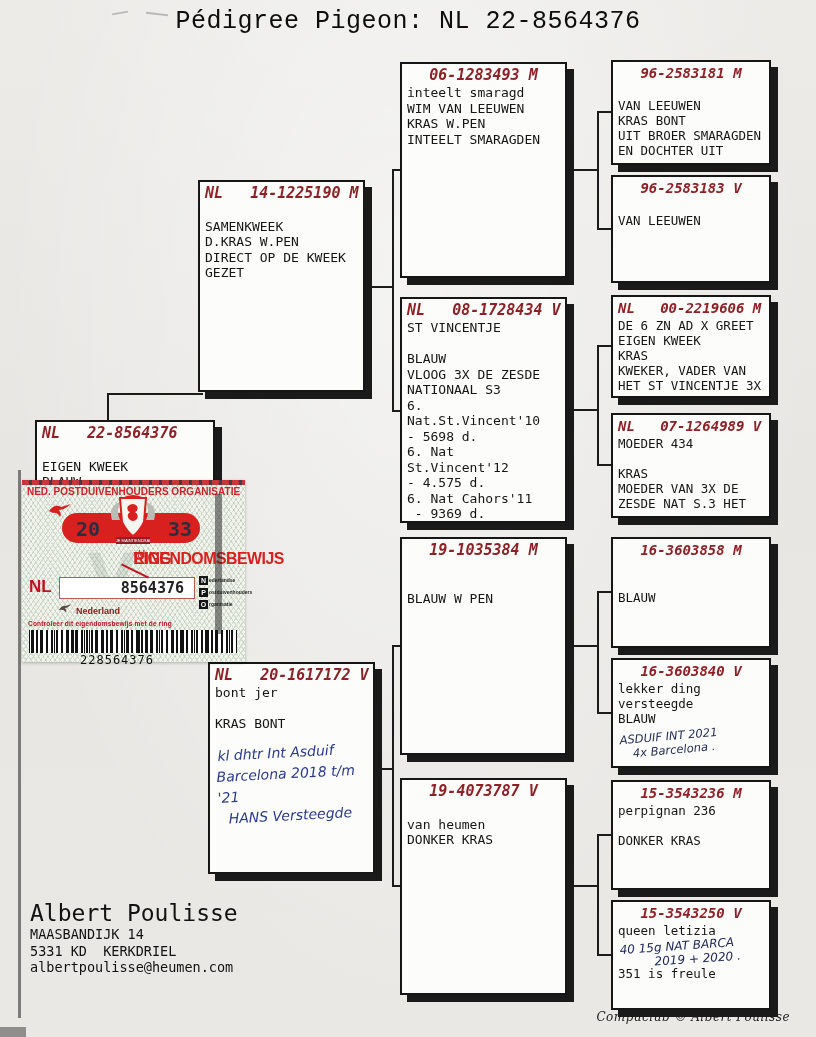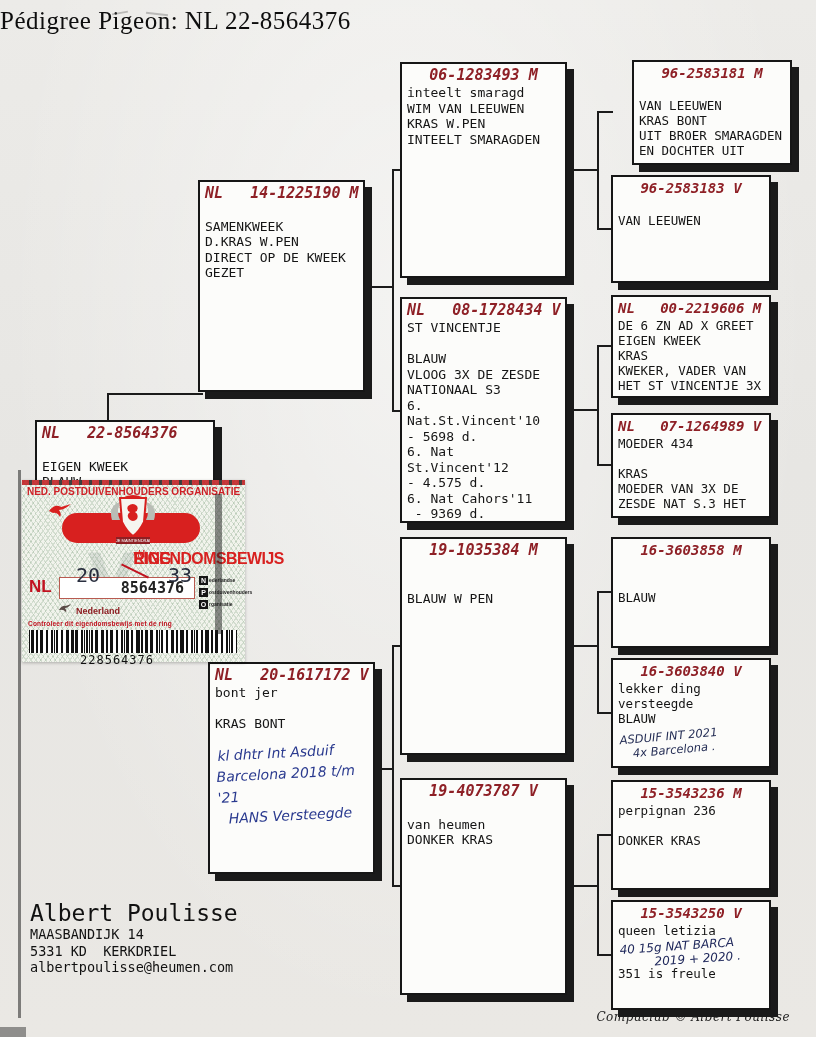--- a/index.html
+++ b/index.html
@@ -3,22 +3,22 @@
 <meta charset="utf-8">
 <style>
   html,body{margin:0;padding:0;background:#555;}
   .page{
     position:relative;width:816px;height:1037px;overflow:hidden;
     background:
       radial-gradient(ellipse at 50% 30%, rgba(255,255,255,.5), rgba(0,0,0,0) 70%),
       linear-gradient(180deg,#ecebe8 0%,#e7e6e3 45%,#eae8e4 100%);
     font-family:"DejaVu Sans Mono",monospace;color:#141414;
   }
-  .title{position:absolute;top:7px;left:0;width:100%;
-    font-family:Liberation Serif, serif;font-size:25px;color:#0d0d0d;letter-spacing:.5px;}
+  .title{position:absolute;top:7px;left:0;width:100%;text-align:center;
+    font-family:Liberation Mono, monospace;font-size:25px;color:#0d0d0d;letter-spacing:.5px;}
   
   .pbox{position:absolute;background:#fcfcfa;border:2px solid #161616;
     box-shadow:7px 7px 0 #1a1a1a;padding:2px 5px;box-sizing:border-box;z-index:2;}
   .ring{font-style:italic;font-weight:bold;font-size:15px;color:#8e2026;
     white-space:pre;line-height:19px;}
   .ring.center{text-align:center;}
   .g4 .ring{font-size:14px;}
   .bodyline{font-size:13px;line-height:15.5px;white-space:pre;color:#151515;}
   .g4 .bodyline{font-size:12.5px;line-height:15px;}
   
@@ -41,21 +41,21 @@
     background-image:
       repeating-linear-gradient(55deg, rgba(140,170,140,.30) 0 1px, rgba(0,0,0,0) 1px 4px),
       repeating-linear-gradient(-55deg, rgba(140,170,140,.30) 0 1px, rgba(0,0,0,0) 1px 4px);
     box-shadow:0 1px 3px rgba(0,0,0,.25);}
   .stamp *{position:absolute;}
   .stamp-edge{left:0;top:0;width:100%;height:5px;
     background:repeating-linear-gradient(90deg,#c0181c 0 7px,#222 7px 10px);opacity:.85;}
   .stamp-org{left:0;top:6px;width:100%;text-align:center;
     font-family:"Liberation Sans",sans-serif;font-weight:bold;font-size:10px;color:#cf1f26;}
   .pill{left:40px;top:33px;width:138px;height:30px;background:#d8201f;border-radius:16px;}
-  .year{top:37px;font-weight:normal;font-size:20px;color:#2a2f3f;z-index:2;margin-top:46px;}
+  .year{top:37px;font-weight:bold;font-size:20px;color:#2a2f3f;z-index:2;}
   .year-l{left:54px;} .year-r{left:146px;}
   .crest{left:86px;top:12px;width:50px;height:56px;z-index:3;}
   .stamp-title{left:0;top:69px;width:100%;text-align:center;color:#d8201f;
     font-family:"Liberation Sans",sans-serif;font-weight:bold;font-size:16.5px;
     letter-spacing:-.5px;transform:scaleX(.96);}
   .stamp-title .mid{font-size:9px;vertical-align:3px;}
   .stamp-wm{left:66px;top:60px;font-family:"DejaVu Sans",sans-serif;font-weight:bold;
     font-size:62px;color:rgba(100,120,110,.16);z-index:0;}
   .nl-code{left:7px;top:97px;font-weight:bold;font-size:17px;color:#c1121f;
     font-family:"Liberation Sans",sans-serif;}
@@ -207,21 +207,21 @@
   </div>
   <div class="pbox" style="left:400px;top:778px;width:167px;height:217px">
     <div class="ring center">19-4073787 V</div>
     <div>
         <div class="bodyline">&nbsp;</div>
         <div class="bodyline">van heumen</div>
         <div class="bodyline">DONKER KRAS</div>
       </div>
   </div>
 
-  <div class="pbox g4" style="left:632px;top:60px;width:160px;height:105px">
+  <div class="pbox g4" style="left:611px;top:60px;width:160px;height:105px">
     <div class="ring center">96-2583181 M</div>
     <div>
         <div class="bodyline">&nbsp;</div>
         <div class="bodyline">VAN LEEUWEN</div>
         <div class="bodyline">KRAS BONT</div>
         <div class="bodyline">UIT BROER SMARAGDEN</div>
         <div class="bodyline">EN DOCHTER UIT</div>
       </div>
   </div>
   <div class="pbox g4" style="left:611px;top:175px;width:160px;height:108px">

